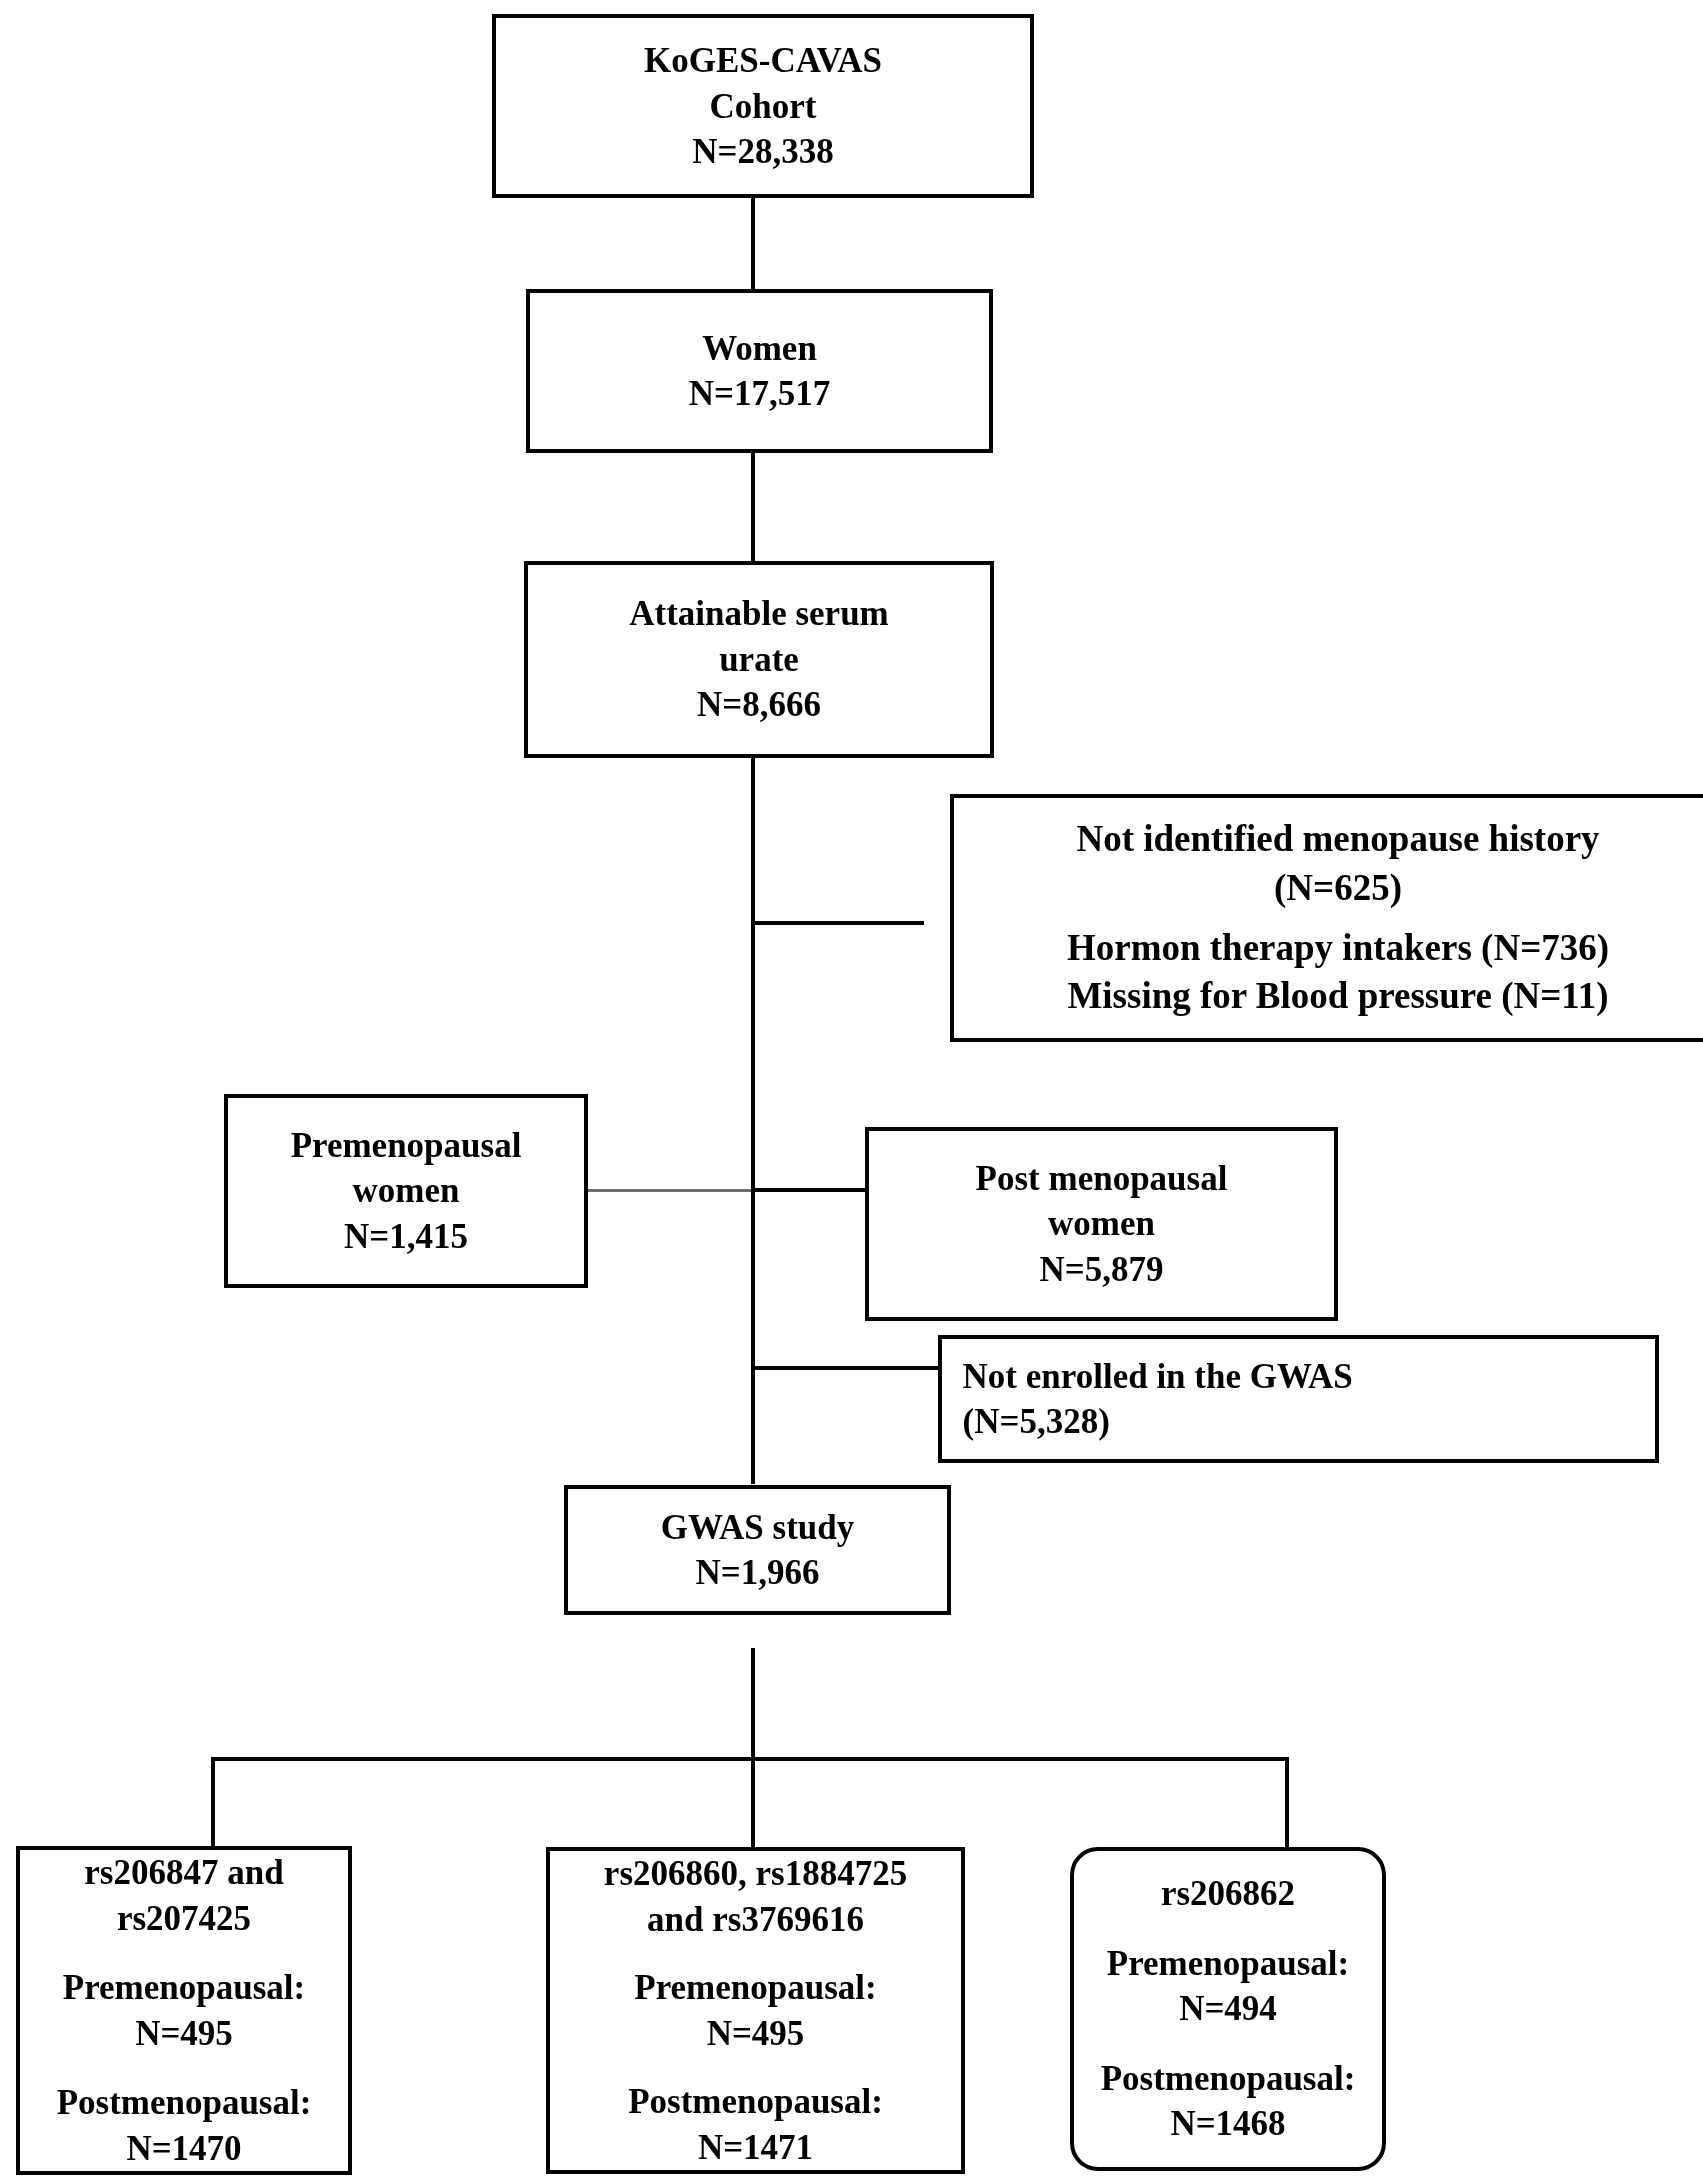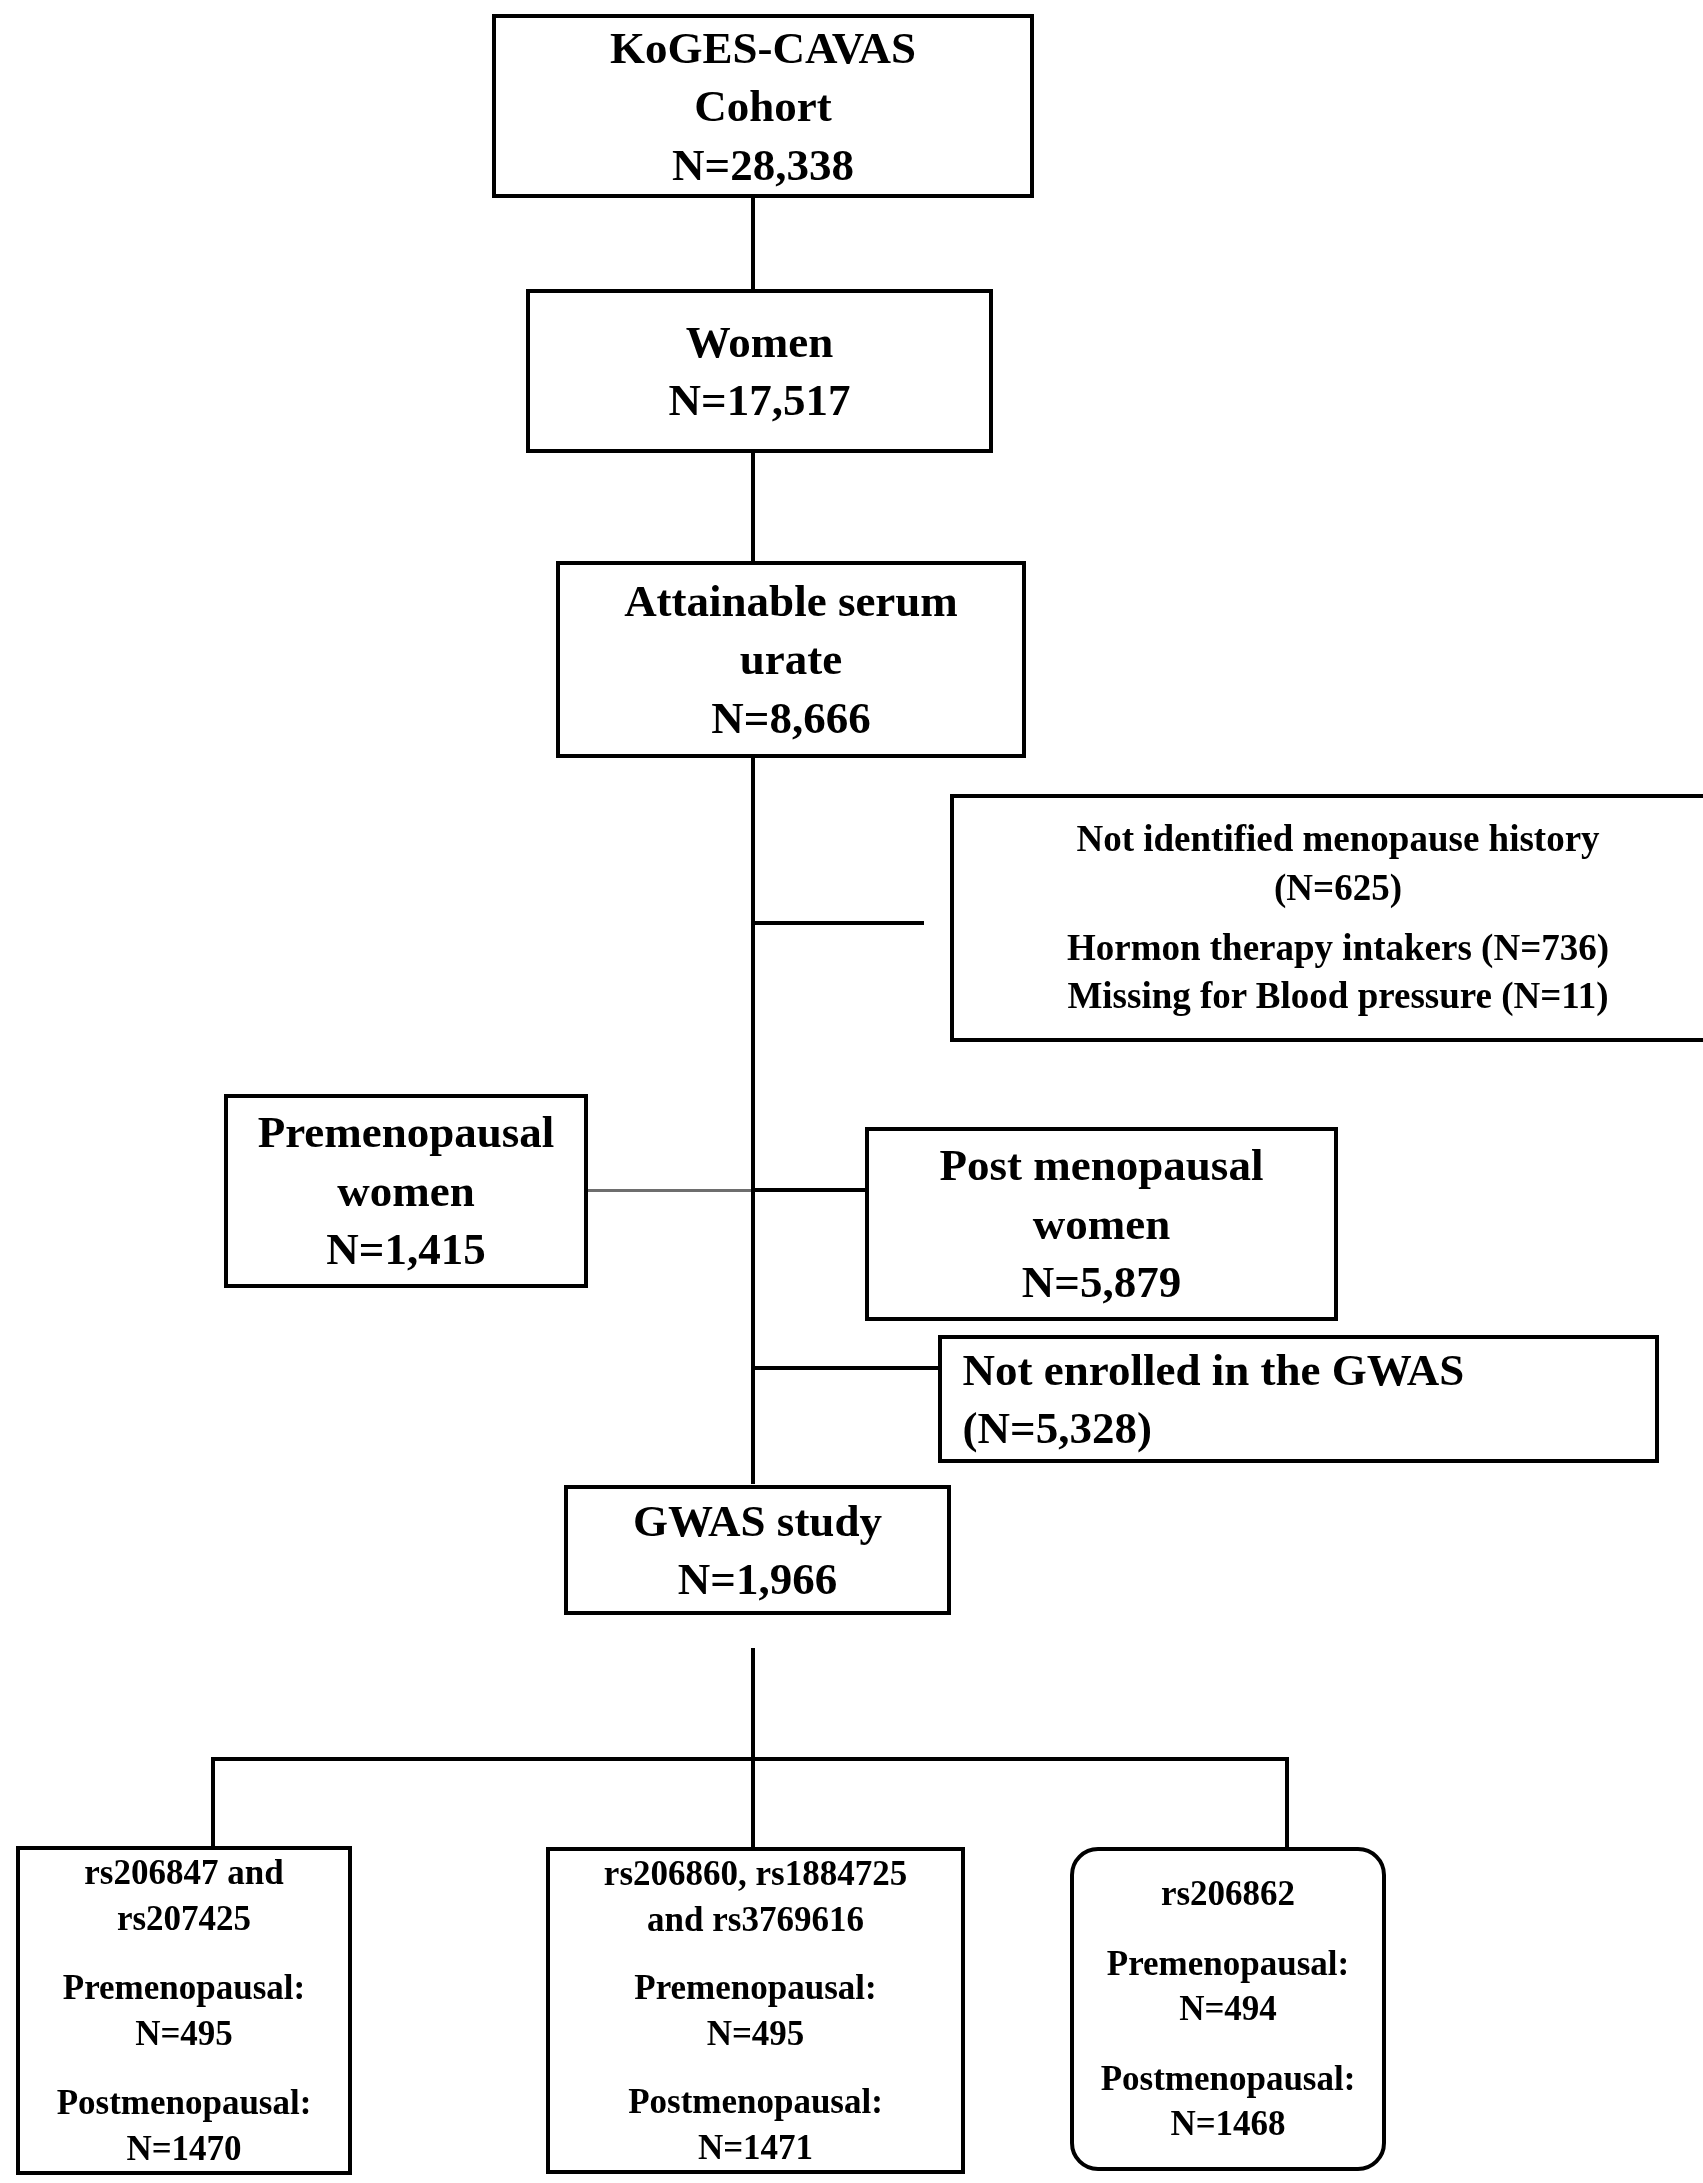--- a/index.html
+++ b/index.html
@@ -52,21 +52,21 @@
     background: #000000;
     height: 4px;
     z-index: 1;
   }
   .hline.faint {
     background: #6e6e6e;
     height: 3.2px;
   }
 
   
-  .fs-48 { font-size: 45px; }
+  .fs-48 { font-size: 35px; }
   .fs-46 { font-size: 37px; margin-left: 28px; }
   .fs-44 { font-size: 35px; }
   .gap-sm { height: 12.7px; }
   .gap-md { height: 24px; }
 </style>
 </head>
 <body>
 
 <div id="canvas">
 
@@ -97,21 +97,21 @@
     <span class="line">KoGES-CAVAS</span>
     <span class="line">Cohort</span>
     <span class="line">N=28,338</span>
   </div>
 
   <div class="box fs-48" style="left:526px; top:289px; width:467px; height:164px;">
     <span class="line">Women</span>
     <span class="line">N=17,517</span>
   </div>
 
-  <div class="box fs-48" style="left:524px; top:561px; width:470px; height:197px;margin-left:32px;">
+  <div class="box fs-48" style="left:524px; top:561px; width:470px; height:197px;">
     <span class="line">Attainable serum</span>
     <span class="line">urate</span>
     <span class="line">N=8,666</span>
   </div>
 
   <div class="box fs-46" style="left:922px; top:794px; width:776px; height:248px;">
     <span class="line">Not identified menopause history</span>
     <span class="line">(N=625)</span>
     <span class="gap-sm"></span>
     <span class="line">Hormon therapy intakers (N=736)</span>

